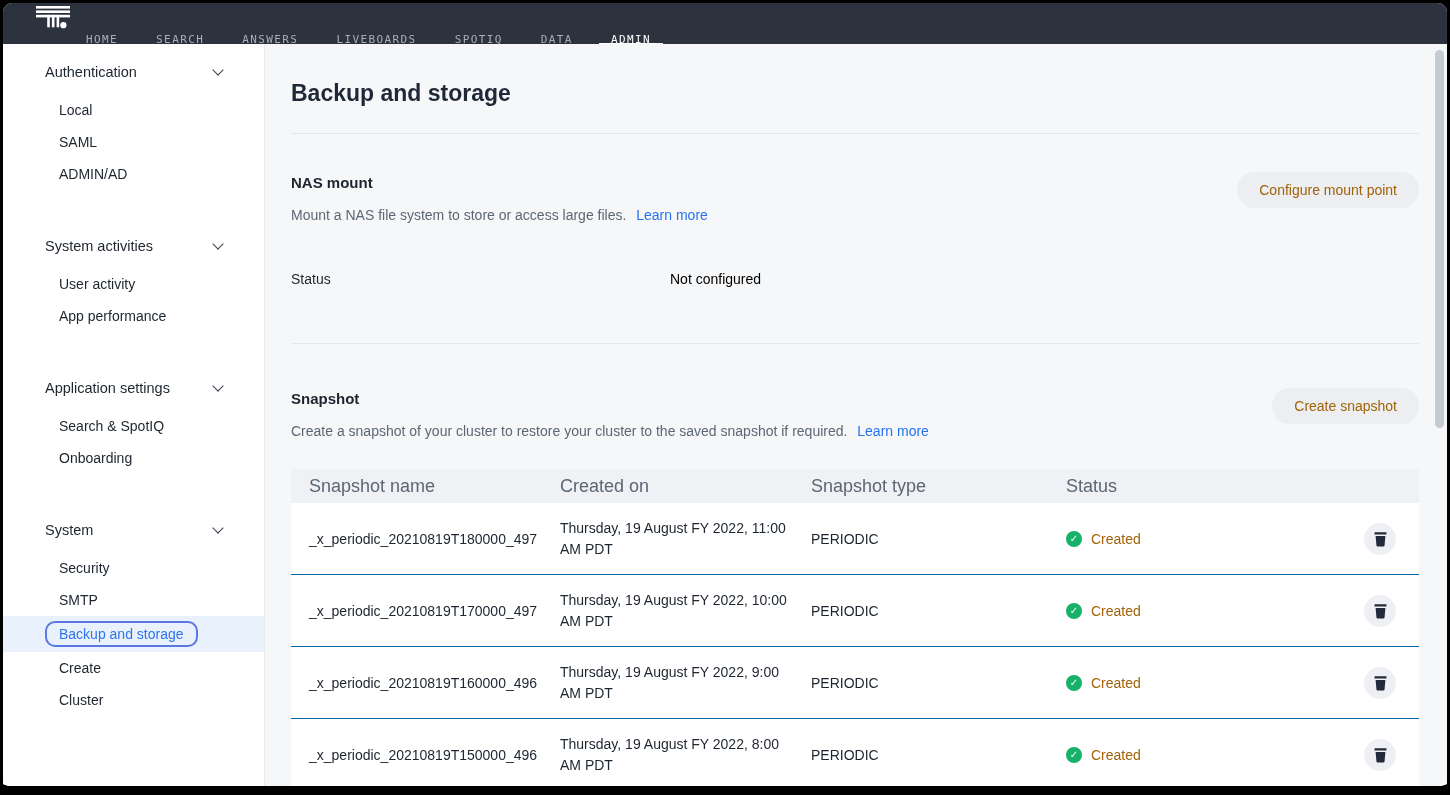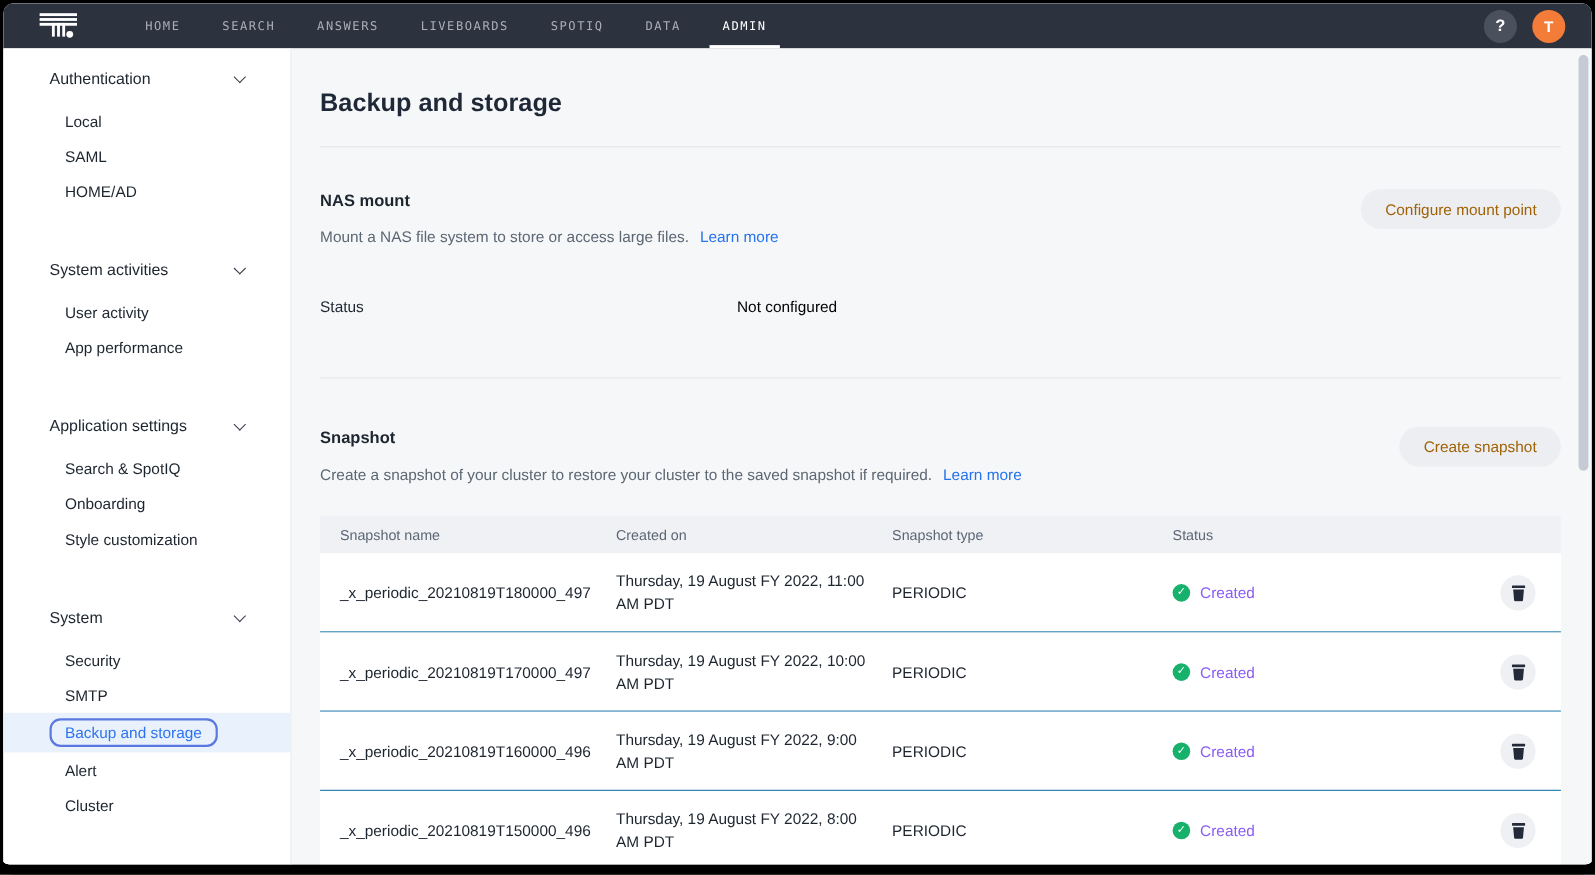--- a/index.html
+++ b/index.html
@@ -2,21 +2,21 @@
 <html><head>
 <meta charset="utf-8">
 <style>
   html,body{margin:0;padding:0;background:#000;width:1450px;height:795px;
     font-family:"Liberation Sans","DejaVu Sans",sans-serif;}
   *{box-sizing:border-box;}
   .window{position:relative;width:1450px;height:795px;border:3px solid #000;border-bottom:9px solid #000;
     border-radius:12px;overflow:hidden;background:#f6f7f9;display:flex;flex-direction:column;}
 
   
-  .topnav{height:41px;min-height:41px;background:#2c323e;display:flex;align-items:center;padding:0 24px;}
+  .topnav{height:41px;min-height:41px;background:#2c323e;display:flex;align-items:flex-start;padding:0 24px;flex-direction:column;}
   .logo{display:flex;align-items:center;margin-left:6px;cursor:pointer;}
   .nav-items{display:flex;height:100%;margin-left:40px;}
   .nav-item{position:relative;display:flex;align-items:center;height:100%;padding:0 19px;cursor:pointer;
     font-family:"DejaVu Sans Mono","Liberation Mono",monospace;font-size:11px;letter-spacing:1.4px;color:#a9aeb7;}
   .nav-item.active{color:#fff;}
   .nav-item.active::after{content:"";position:absolute;left:7px;right:7px;bottom:0;height:3px;background:#fff;}
   .nav-right{margin-left:auto;display:flex;align-items:center;gap:14px;}
   .help-circle{width:30px;height:30px;border-radius:50%;background:#4a515d;color:#fff;font-size:15px;font-weight:bold;
     display:flex;align-items:center;justify-content:center;cursor:pointer;}
   .avatar-circle{width:30px;height:30px;border-radius:50%;background:#f37c39;color:#fff;font-size:14px;font-weight:bold;
@@ -48,30 +48,30 @@
   .pill{background:#eceef2;border:none;border-radius:18px;padding:10px 22px;font-size:14px;color:#a16207;
     font-family:inherit;cursor:pointer;}
   .status-row{margin-top:48px;display:flex;font-size:14px;}
   .status-label{color:#1d252f;width:379px;}
   .status-value{color:#000000;}
   .nas-divider{margin-top:56px;}
 
   
   .table{margin-top:30px;}
   .thead,.trow{display:grid;grid-template-columns:269px 251px 255px 1fr 78px;align-items:center;}
-  .thead{height:34px;background:#eff1f5;font-size:13px;color:#5c6774;}
+  .thead{height:34px;background:#eff1f5;font-size:18px;color:#5c6774;}
   .th.first,.cell.name{padding-left:18px;}
   .trow{height:72px;background:#fff;border-bottom:1px solid #0369a1;}
   .cell{font-size:14px;color:#1d252f;}
   .cell.name{white-space:nowrap;overflow:hidden;padding-right:12px;}
   .cell.created{max-width:242px;line-height:21px;padding-right:8px;}
   .cell.status{display:flex;align-items:center;gap:9px;}
   .check-icon{width:16px;height:16px;min-width:16px;border-radius:50%;background:#16b16b;color:#fff;font-size:10px;
     font-weight:bold;display:inline-flex;align-items:center;justify-content:center;}
-  .status-text{color:#8b5cf6;}
+  .status-text{color:#a16207;}
   .cell.action{display:flex;justify-content:center;}
   .trash-btn{width:32px;height:32px;border-radius:50%;background:#eef0f3;border:none;display:flex;
     align-items:center;justify-content:center;cursor:pointer;padding:0;}
 
   
   .scrollbar{position:absolute;right:3px;top:6px;width:9px;bottom:6px;}
   .scroll-thumb{width:9px;height:378px;background:#c5cbd5;border-radius:5px;cursor:pointer;}
 </style>
 </head>
 <body>
@@ -138,21 +138,21 @@
     <div class="side-items">
   <div class="side-item">
     <span class="side-item-label">Local</span>
   </div>
 
   <div class="side-item">
     <span class="side-item-label">SAML</span>
   </div>
 
   <div class="side-item">
-    <span class="side-item-label">HOME/AD</span>
+    <span class="side-item-label">ADMIN/AD</span>
   </div>
 </div>
   </div>
 
   <div class="side-section">
     <div class="side-header">
       <span class="side-header-label">System activities</span>
       <span class="chev"></span>
     </div>
     <div class="side-items">
@@ -173,23 +173,20 @@
     </div>
     <div class="side-items">
   <div class="side-item">
     <span class="side-item-label">Search &amp; SpotIQ</span>
   </div>
 
   <div class="side-item">
     <span class="side-item-label">Onboarding</span>
   </div>
 
-  <div class="side-item">
-    <span class="side-item-label">Style customization</span>
-  </div>
 </div>
   </div>
 
   <div class="side-section">
     <div class="side-header">
       <span class="side-header-label">System</span>
       <span class="chev"></span>
     </div>
     <div class="side-items">
   <div class="side-item">
@@ -198,21 +195,21 @@
 
   <div class="side-item">
     <span class="side-item-label">SMTP</span>
   </div>
 
   <div class="side-item active">
     <span class="side-item-label">Backup and storage</span>
   </div>
 
   <div class="side-item">
-    <span class="side-item-label">Alert</span>
+    <span class="side-item-label">Create</span>
   </div>
 
   <div class="side-item">
     <span class="side-item-label">Cluster</span>
   </div>
 </div>
   </div>
 </aside>
 
     <main class="content">

